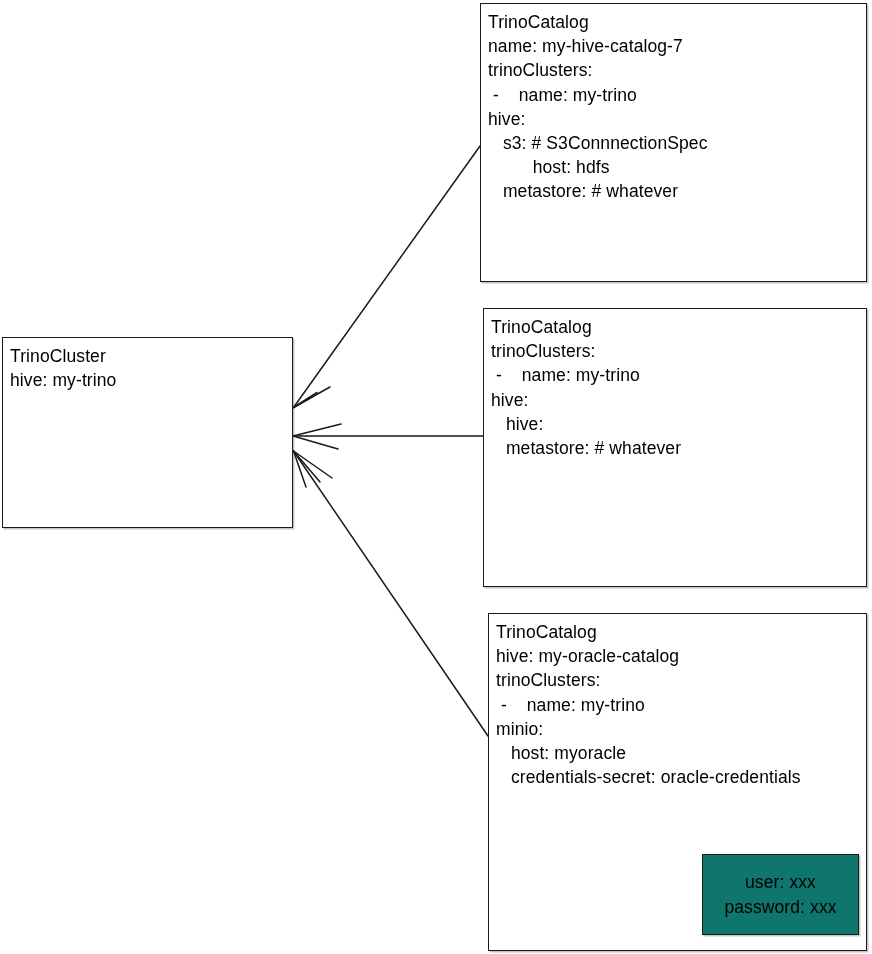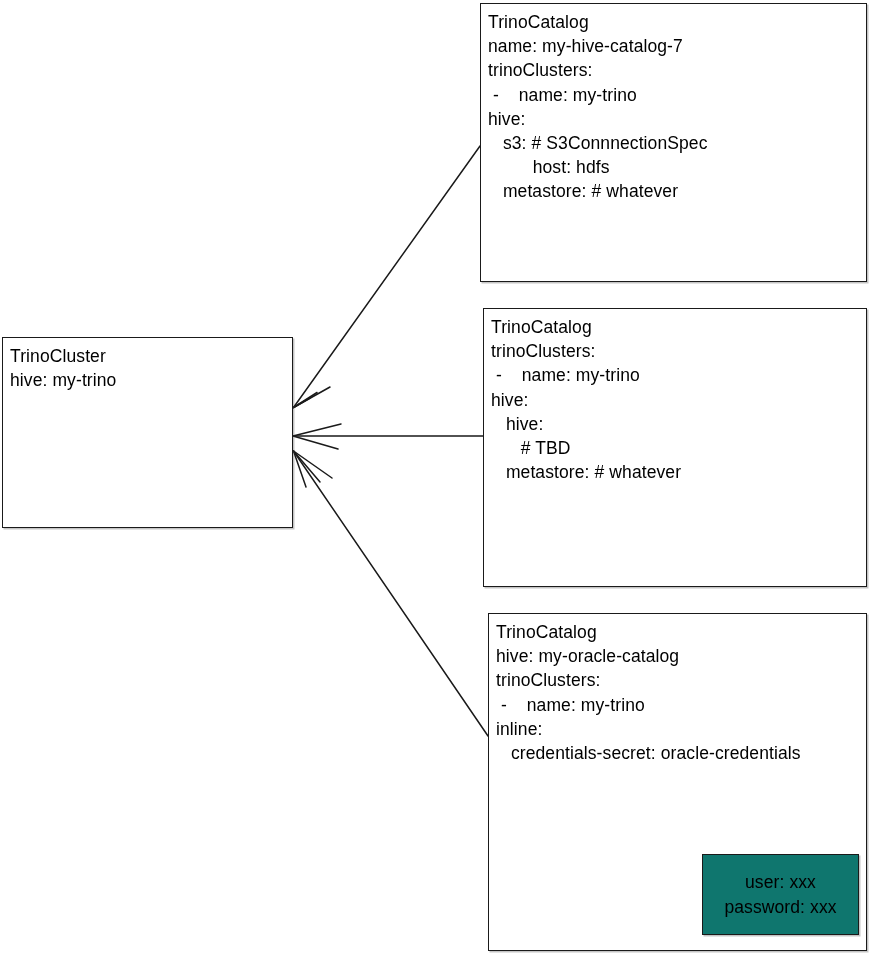--- a/index.html
+++ b/index.html
@@ -145,32 +145,32 @@
     </div>
   </div>
 
   <div class="node" id="catalog-node-1">
     <div class="node-body">
       <div class="line">TrinoCatalog</div>
       <div class="line">trinoClusters:</div>
       <div class="line"> -    name: my-trino</div>
       <div class="line">hive:</div>
       <div class="line">   hive:</div>
-      <div class="line">      # TBD</div>
       <div class="line">   metastore: # whatever</div>
     </div>
   </div>
 
   <div class="node" id="catalog-node-2">
     <div class="node-body">
       <div class="line">TrinoCatalog</div>
       <div class="line">hive: my-oracle-catalog</div>
       <div class="line">trinoClusters:</div>
       <div class="line"> -    name: my-trino</div>
-      <div class="line">inline:</div>
+      <div class="line">minio:</div>
+      <div class="line">   host: myoracle</div>
       <div class="line">   credentials-secret: oracle-credentials</div>
     </div>
 
     <div id="secret-node">
       <div class="line">user: xxx</div>
       <div class="line">password: xxx</div>
     </div>
   </div>
 
 </div>

